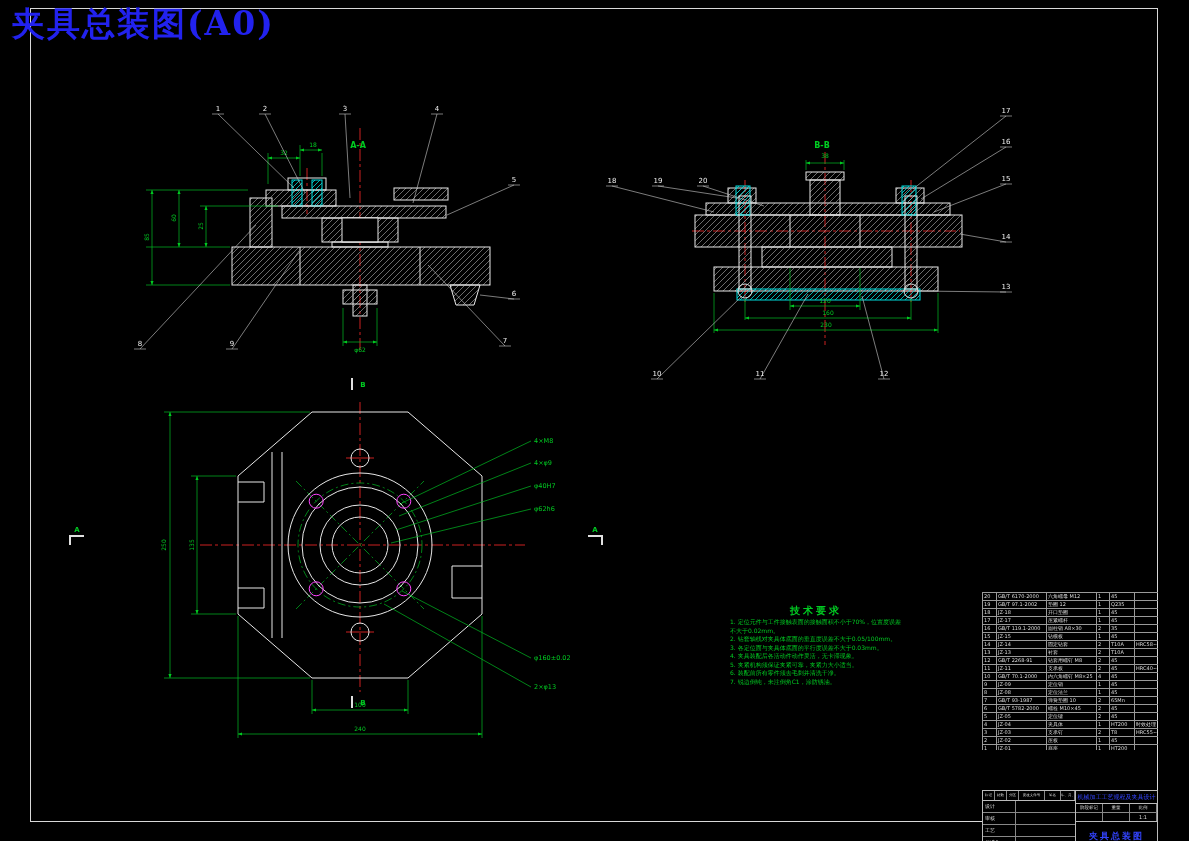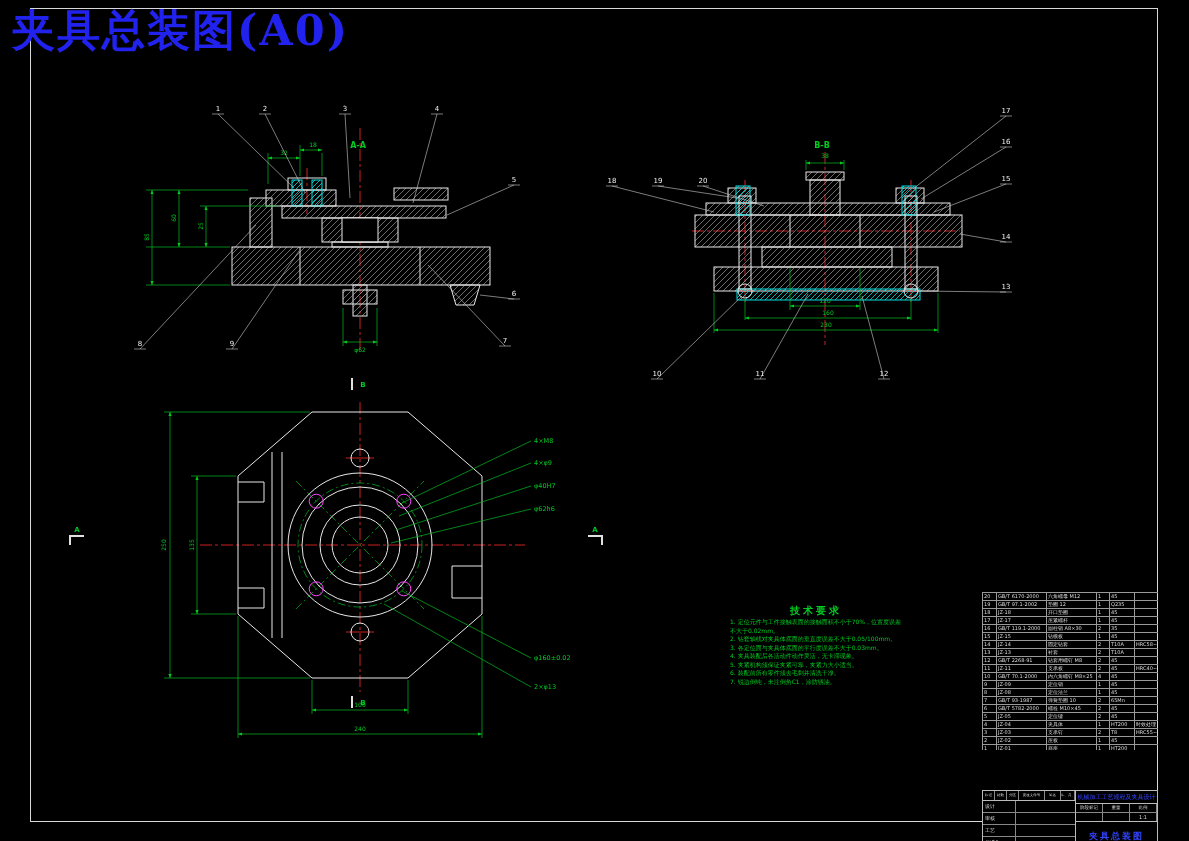--- a/index.html
+++ b/index.html
@@ -1,20 +1,20 @@
 <!DOCTYPE html>
 <html><head>
 <meta charset="utf-8">
 <style>
   html,body{margin:0;padding:0;background:#000;}
   body{font-family:"DejaVu Sans","Liberation Sans",sans-serif;}
   .sheet{position:relative;width:1189px;height:841px;background:#000;overflow:hidden;}
   .frame{position:absolute;left:30px;top:8px;width:1126px;height:812px;border:1.5px solid #d8d8d8;}
   .big-title{position:absolute;left:12px;top:2px;font-family:"DejaVu Serif","Liberation Serif",serif;
-             font-size:43px;font-weight:bold;color:#2222ee;letter-spacing:2px;white-space:nowrap;}
+             font-size:33px;font-weight:bold;color:#2222ee;letter-spacing:2px;white-space:nowrap;}
   svg{position:absolute;left:0;top:0;font-family:"DejaVu Sans",sans-serif;}
   
   .w{stroke:#e8e8e8;stroke-width:1;fill:none;}
   .wb{stroke:#e8e8e8;stroke-width:1;fill:#000;}
   .wh{stroke:#e8e8e8;stroke-width:1;fill:url(#hatchW);}
   .ch{stroke:#00dede;stroke-width:1;fill:url(#hatchC);}
   .wk{stroke:#e0e0e0;stroke-width:2;fill:none;}
   .lw{stroke:#cfcfcf;stroke-width:0.6;fill:none;}
   .g{stroke:#00bb22;stroke-width:0.7;fill:none;}
   .gd{stroke-dasharray:8 3 2 3;}

